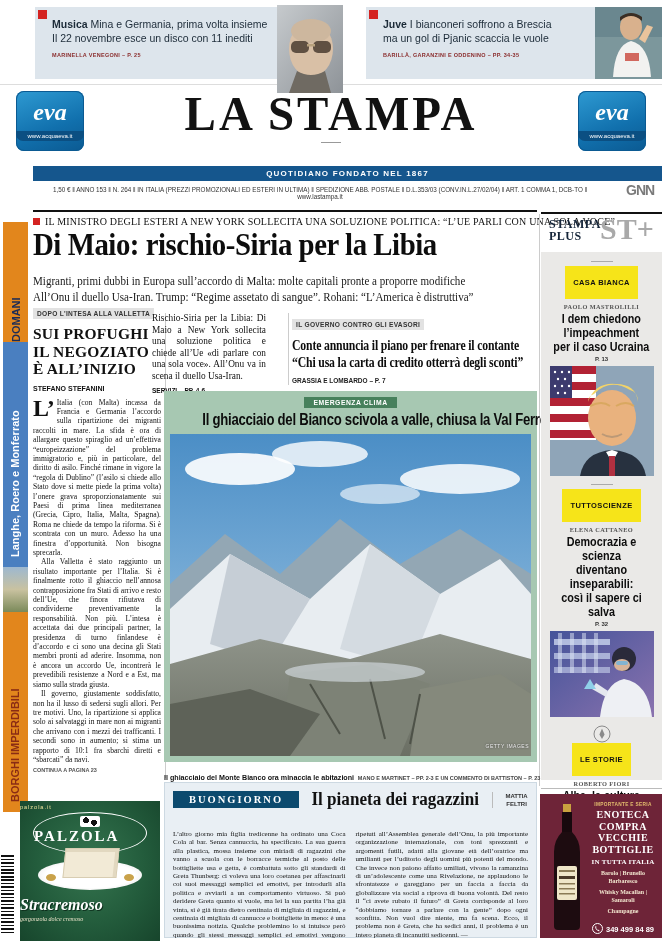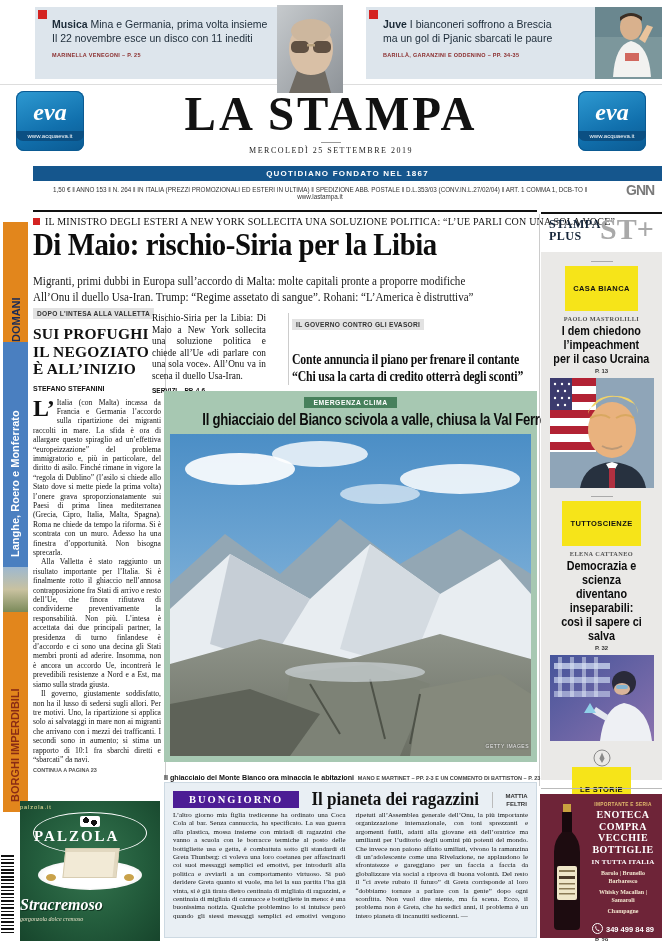--- a/index.html
+++ b/index.html
@@ -77,21 +77,21 @@
        letter-spacing:.2px;}
   .op-byline{font-family:"Liberation Sans",sans-serif;font-size:7px;font-weight:bold;margin-top:7px;margin-bottom:6px;}
   .op-body p{margin:0;font-size:7.6px;line-height:9.4px;text-align:justify;}
   .op-body p + p{text-indent:8px;}
   .dropcap{float:left;font-size:24px;line-height:20px;font-weight:bold;margin:0 2px 0 0;}
   .continua{font-family:"Liberation Sans",sans-serif;font-size:5.5px;font-weight:bold;color:#555;margin-top:3px;}
   .col-mid{left:152px;top:313px;width:114px;}
   .summary-txt{font-size:9.3px;line-height:11.6px;text-align:justify;}
   .summary-refs{font-family:"Liberation Sans",sans-serif;font-size:6.5px;font-weight:bold;margin-top:4px;}
   .col-right{left:292px;top:313px;width:245px;}
-  .conte-headline{margin-top:20px;font-size:14px;font-weight:bold;line-height:17px;color:#0d0d0d;}
+  .conte-headline{margin-top:6px;font-size:14px;font-weight:bold;line-height:17px;color:#0d0d0d;}
   .conte-headline .fitL{transform:scaleX(.84);letter-spacing:-.2px;}
   .conte-byline{font-family:"Liberation Sans",sans-serif;font-size:6.5px;font-weight:bold;margin-top:6px;color:#222;}
   .vrule{width:1px;background:#ccc;}
   .vr1{left:165px;top:313px;height:465px;}
   .vr2{left:288px;top:313px;height:72px;}
   .vr3{left:539px;top:214px;height:572px;}
 
   
   .climate{left:164px;top:391px;width:373px;height:371px;background:#a7c8b2;text-align:center;}
   .cl-kicker{display:inline-block;margin-top:4px;background:#47805c;color:#fff;
@@ -103,38 +103,38 @@
        font-size:5px;color:#f0f0f0;letter-spacing:.5px;text-shadow:0 0 2px #333;}
   .caption-row{left:164px;top:766px;width:373px;white-space:nowrap;}
   .caption-row .fitL{transform:scaleX(.95);}
   .cap-main{font-family:"Liberation Sans",sans-serif;font-size:7.5px;font-weight:bold;color:#111;}
   .cap-refs{font-family:"Liberation Sans",sans-serif;font-size:5.8px;font-weight:bold;color:#444;}
 
   
   .bg-box{left:164px;top:782px;width:373px;height:156px;background:#e9eff4;border:1px solid #cdd9e2;
        box-sizing:border-box;padding:6px 8px;}
   .bg-head{display:flex;align-items:center;gap:8px;}
-  .bg-label{background:#4c1d95;color:#fff;font-size:10.5px;font-weight:bold;letter-spacing:2px;
+  .bg-label{background:#0c4a6e;color:#fff;font-size:10.5px;font-weight:bold;letter-spacing:2px;
        padding:3px 16px;flex:none;}
   .bg-title{flex:1;text-align:center;font-size:18px;font-weight:bold;}
   .bg-title .fitC{transform:scaleX(.95);}
   .bg-byline{flex:none;width:38px;font-family:"Liberation Sans",sans-serif;font-size:6px;font-weight:bold;
        color:#333;text-align:center;border-left:1px solid #bbb;padding-left:5px;line-height:8px;}
-  .bg-body{margin-top:1px;column-count:2;column-gap:10px;font-size:7px;line-height:8.4px;text-align:justify;}
+  .bg-body{margin-top:20px;column-count:2;column-gap:10px;font-size:7px;line-height:8.4px;text-align:justify;}
 
   
   .sb-rule{left:541px;top:212px;width:121px;height:2px;background:#111;}
   .stp-name{left:549px;top:218px;font-size:12px;line-height:12px;font-weight:bold;color:#16263a;
        white-space:pre-line;letter-spacing:.5px;}
   .stp-logo{left:600px;top:212px;font-size:30px;font-weight:bold;color:#a9a9a9;}
   .sb-panel{left:541px;top:252px;width:121px;height:528px;background:#eae9e7;text-align:center;
        box-sizing:border-box;padding-top:5px;}
   .sb-div{width:22px;height:1px;background:#aaa;margin:4px auto;}
   .badge{display:inline-block;background:#f6e419;color:#111;font-family:"Liberation Sans",sans-serif;
-       font-size:7.5px;font-weight:bold;letter-spacing:.4px;padding:18px 8px;}
+       font-size:7.5px;font-weight:bold;letter-spacing:.4px;padding:12px 8px;}
   .sb-byline{font-family:"Liberation Serif",serif;font-size:6.3px;font-weight:bold;color:#555;
        letter-spacing:.4px;margin-top:4px;}
   .sb-headline{font-family:"Liberation Sans",sans-serif;font-size:12px;font-weight:bold;line-height:14px;
        color:#0d0d0d;margin-top:2px;white-space:pre-line;}
   .sb-headline .fitC{transform:scaleX(.9);white-space:pre-line;}
   .sb-page{font-family:"Liberation Sans",sans-serif;font-size:6px;font-weight:bold;color:#333;margin-top:2px;}
   .sb-photo{margin:4px auto 0;width:104px;overflow:hidden;}
   .pen-icon{margin:4px auto 0;width:18px;height:18px;}
 
   
@@ -196,21 +196,21 @@
       <rect x="14" y="36" width="18" height="12" rx="5" fill="#4a3c30" opacity=".85"></rect>
       <rect x="36" y="36" width="18" height="12" rx="5" fill="#4a3c30" opacity=".85"></rect>
       <rect x="30" y="39" width="8" height="2.5" fill="#b9a27e"></rect>
       <path d="M20 66 Q34 74 48 66 L54 88 L12 88 Z" fill="#6f6a62"></path>
     </svg>
   </div>
 
   <div class="abs teaser teaser-right">
     <div class="teaser-txt">
       <div class="t-line"><b>Juve</b> <span>I bianconeri soffrono a Brescia</span></div>
-      <div class="t-line">ma un gol di Pjanic sbarcati le paure</div>
+      <div class="t-line">ma un gol di Pjanic scaccia le vuole</div>
       <div class="t-byline">BARILLÀ, GARANZINI E ODDENINO – PP. 34-35</div>
     </div>
     <div class="t-photo juve-photo" style="left:auto;right:0;top:0;">
       <svg width="67" height="72" viewBox="0 0 67 72">
         <rect width="67" height="72" fill="#7c979c"></rect>
         <rect width="67" height="30" fill="#6a878f"></rect>
         <ellipse cx="36" cy="20" rx="11" ry="13" fill="#d9b18d"></ellipse>
         <path d="M25 14 Q36 4 47 14 L47 10 Q36 2 25 10 Z" fill="#3a2e24"></path>
         <path d="M18 70 Q20 38 36 34 Q54 38 56 70 Z" fill="#f2f2f0"></path>
         <path d="M44 32 L52 18 L58 20 L50 36 Z" fill="#e9c39c"></path>
@@ -224,21 +224,20 @@
   <div class="abs eva eva-left">
     <div class="eva-name">eva</div>
     <div class="eva-url">www.acquaeva.it</div>
   </div>
   <div class="abs eva eva-right">
     <div class="eva-name">eva</div>
     <div class="eva-url">www.acquaeva.it</div>
   </div>
   <div class="abs masthead-title">LA STAMPA</div>
   <div class="abs date-orn"></div>
-  <div class="abs masthead-date">MERCOLEDÌ 25 SETTEMBRE 2019</div>
   <div class="abs blue-bar">QUOTIDIANO FONDATO NEL 1867</div>
   <div class="abs info-line">1,50 € ‖ ANNO 153 ‖ N. 264 ‖ IN ITALIA (PREZZI PROMOZIONALI ED ESTERI IN ULTIMA) ‖ SPEDIZIONE ABB. POSTALE ‖ D.L.353/03 (CONV.IN.L.27/02/04) ‖ ART. 1 COMMA 1, DCB-TO ‖ www.lastampa.it</div>
   <div class="abs gnn">GNN</div>
 
   <div class="abs rail">
     <section class="rail-domani">
       <span class="vtxt big">DOMANI</span>
 
     </section>
     <section class="rail-langhe">

